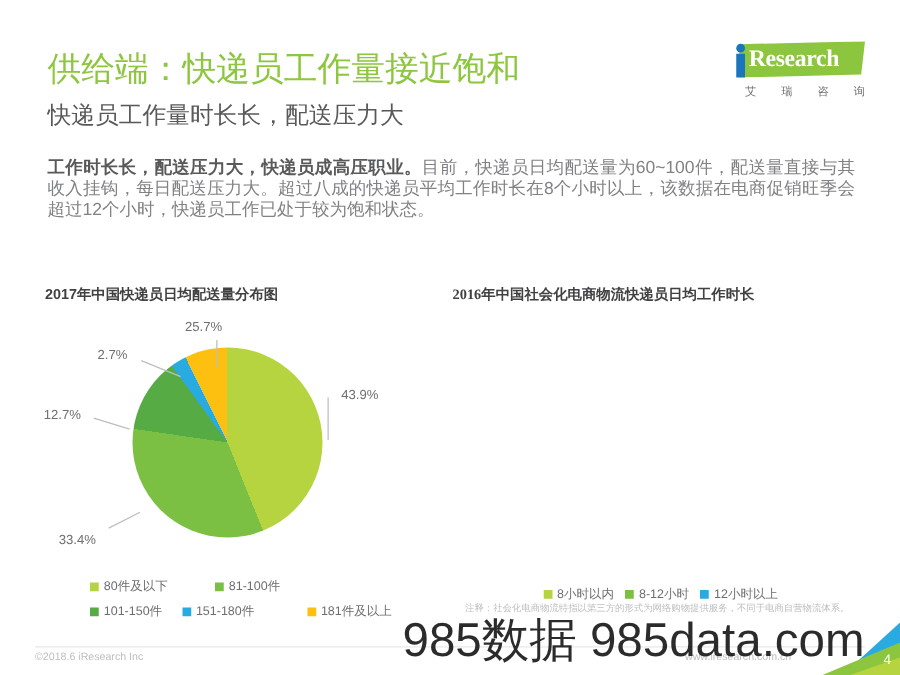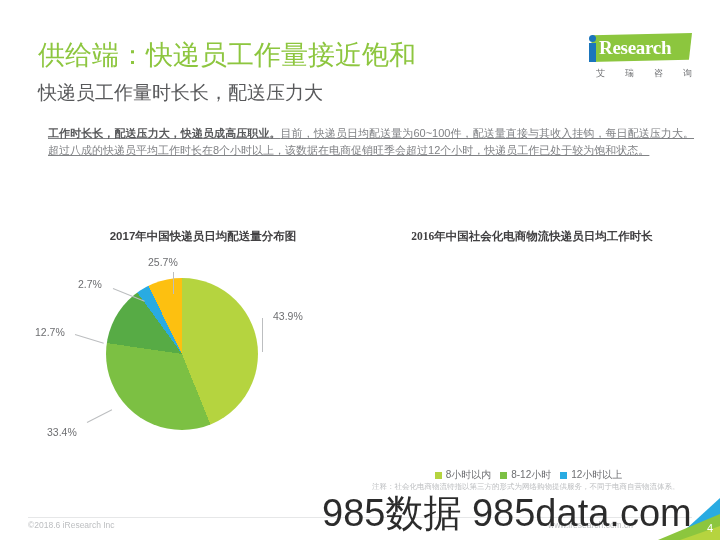--- a/index.html
+++ b/index.html
@@ -43,31 +43,31 @@
     font-family:"Liberation Serif","DejaVu Serif",serif;letter-spacing:-0.3px;
   }
   .logo-cn{
     position:absolute;left:20px;top:34px;width:96px;
     display:flex;justify-content:space-between;
     font-size:9px;color:#6d6e71;letter-spacing:0px;
   }
 
   
   .body-copy{
-    position:absolute;left:48px;top:125px;width:646px;
-    font-size:11px;line-height:17px;color:#808285;text-align:justify;text-decoration:underline;
+    position:absolute;left:38px;top:125px;width:646px;
+    font-size:14px;line-height:17px;color:#808285;text-align:justify;
   }
   .body-copy b{color:#58595b;font-weight:700;}
 
   
   .panel{position:absolute;top:228px;width:340px;height:275px;}
   .panel-left{left:30px;}
   .panel-right{left:362px;font-family:Liberation Serif, serif;}
   .chart-title{
-    font-size:11.5px;font-weight:700;color:#414042;text-align:center;
+    font-size:11.5px;font-weight:700;color:#414042;
     margin:0;padding:0;line-height:16px;
   }
   .chart-title.left-t{padding-left:6px;}
   .chart-area{position:relative;width:340px;height:210px;margin-top:6px;}
 
   .pie-wrap{position:absolute;}
   .pie{border-radius:50%;}
 
   .pct{
     position:absolute;font-size:10.5px;color:#6d6e71;white-space:nowrap;
@@ -184,20 +184,42 @@
       <div class="leader" style="left:45px;top:84px;width:30px;height:1px;transform:rotate(17deg);transform-origin:left center;"></div>
 
       <div class="pct" style="left:48px;top:28px;">2.7%</div>
       <div class="leader" style="left:83px;top:38px;width:34px;height:1px;transform:rotate(22deg);transform-origin:left center;"></div>
 
       <div class="pct" style="left:118px;top:6px;">25.7%</div>
       <div class="leader" style="left:143px;top:22px;width:1px;height:22px;"></div>
     </div>
   </div>
 
+  <div class="legend legend-left">
+    <div class="legend-item r1a">
+      <span class="swatch" style="background:#b5d43f;"></span>
+      <span class="legend-label">80件及以下</span>
+    </div>
+    <div class="legend-item r1b">
+      <span class="swatch" style="background:#7cc043;"></span>
+      <span class="legend-label">81-100件</span>
+    </div>
+    <div class="legend-item r1c">
+      <span class="swatch" style="background:#57ab45;"></span>
+      <span class="legend-label">101-150件</span>
+    </div>
+    <div class="legend-item r2a">
+      <span class="swatch" style="background:#29abe2;"></span>
+      <span class="legend-label">151-180件</span>
+    </div>
+    <div class="legend-item">
+      <span class="swatch" style="background:#fdc010;"></span>
+      <span class="legend-label">181件及以上</span>
+    </div>
+  </div>
 
   <div class="panel panel-right">
     <div class="chart-title">2016年中国社会化电商物流快递员日均工作时长</div>
   </div>
 
   <div class="legend legend-right">
     <div class="legend-item">
       <span class="swatch" style="background:#b5d43f;"></span>
       <span class="legend-label">8小时以内</span>
     </div>

